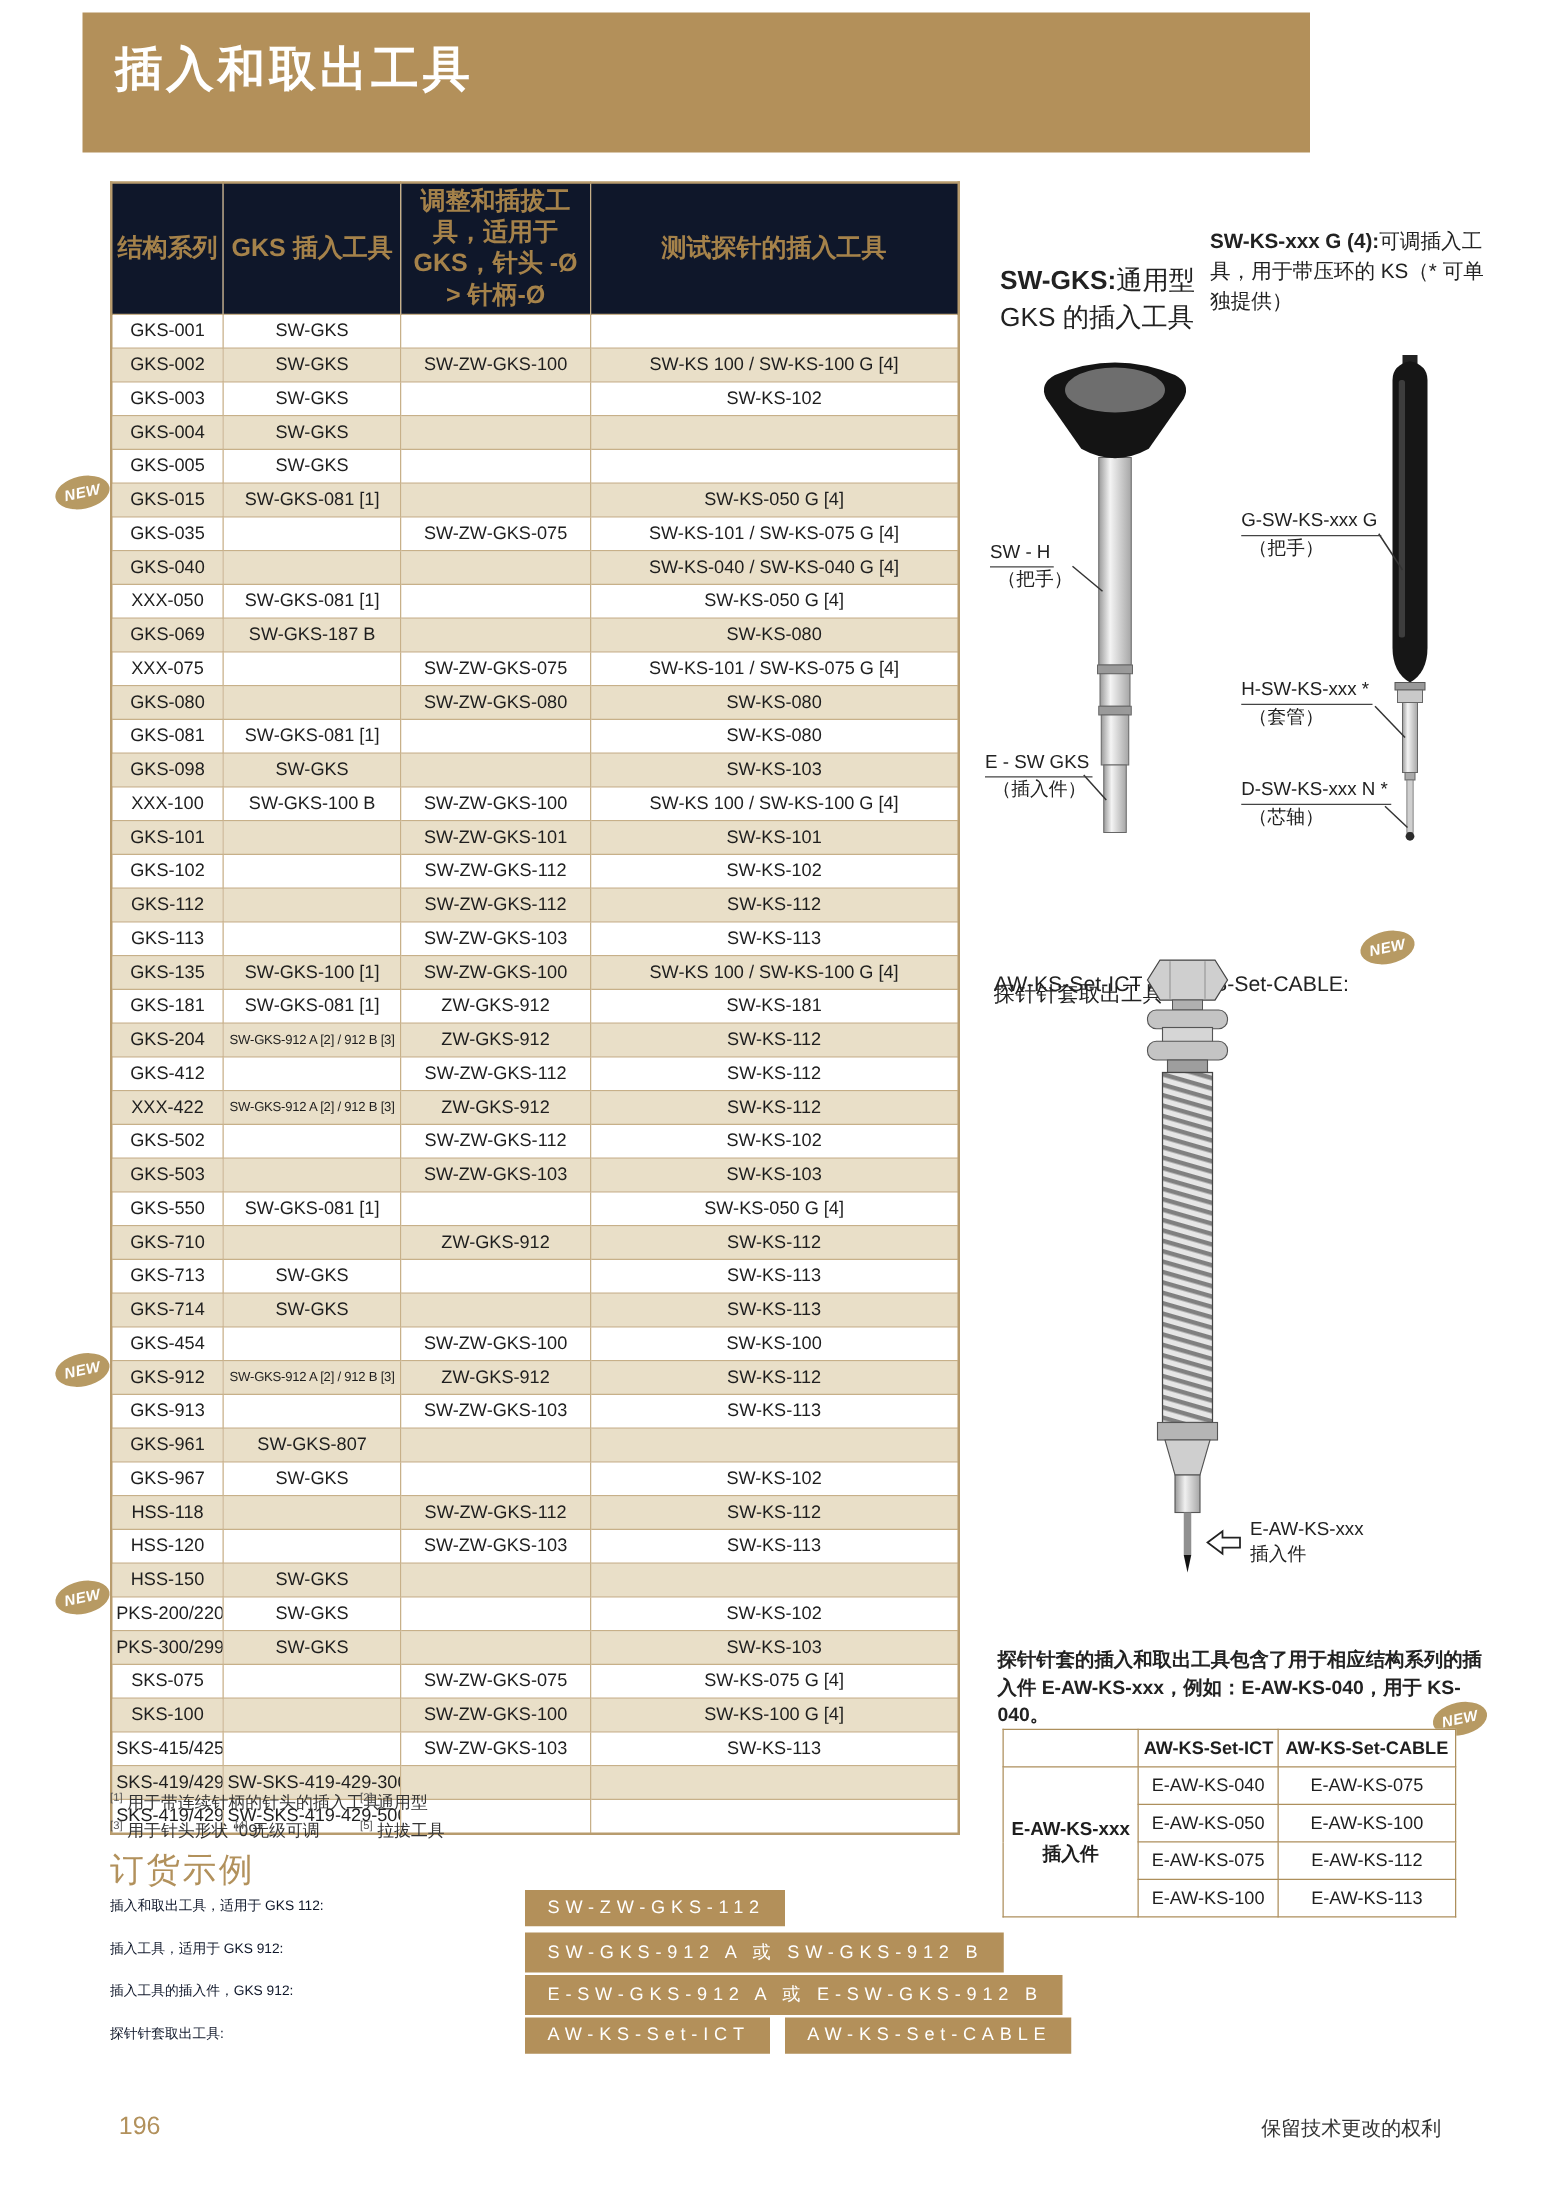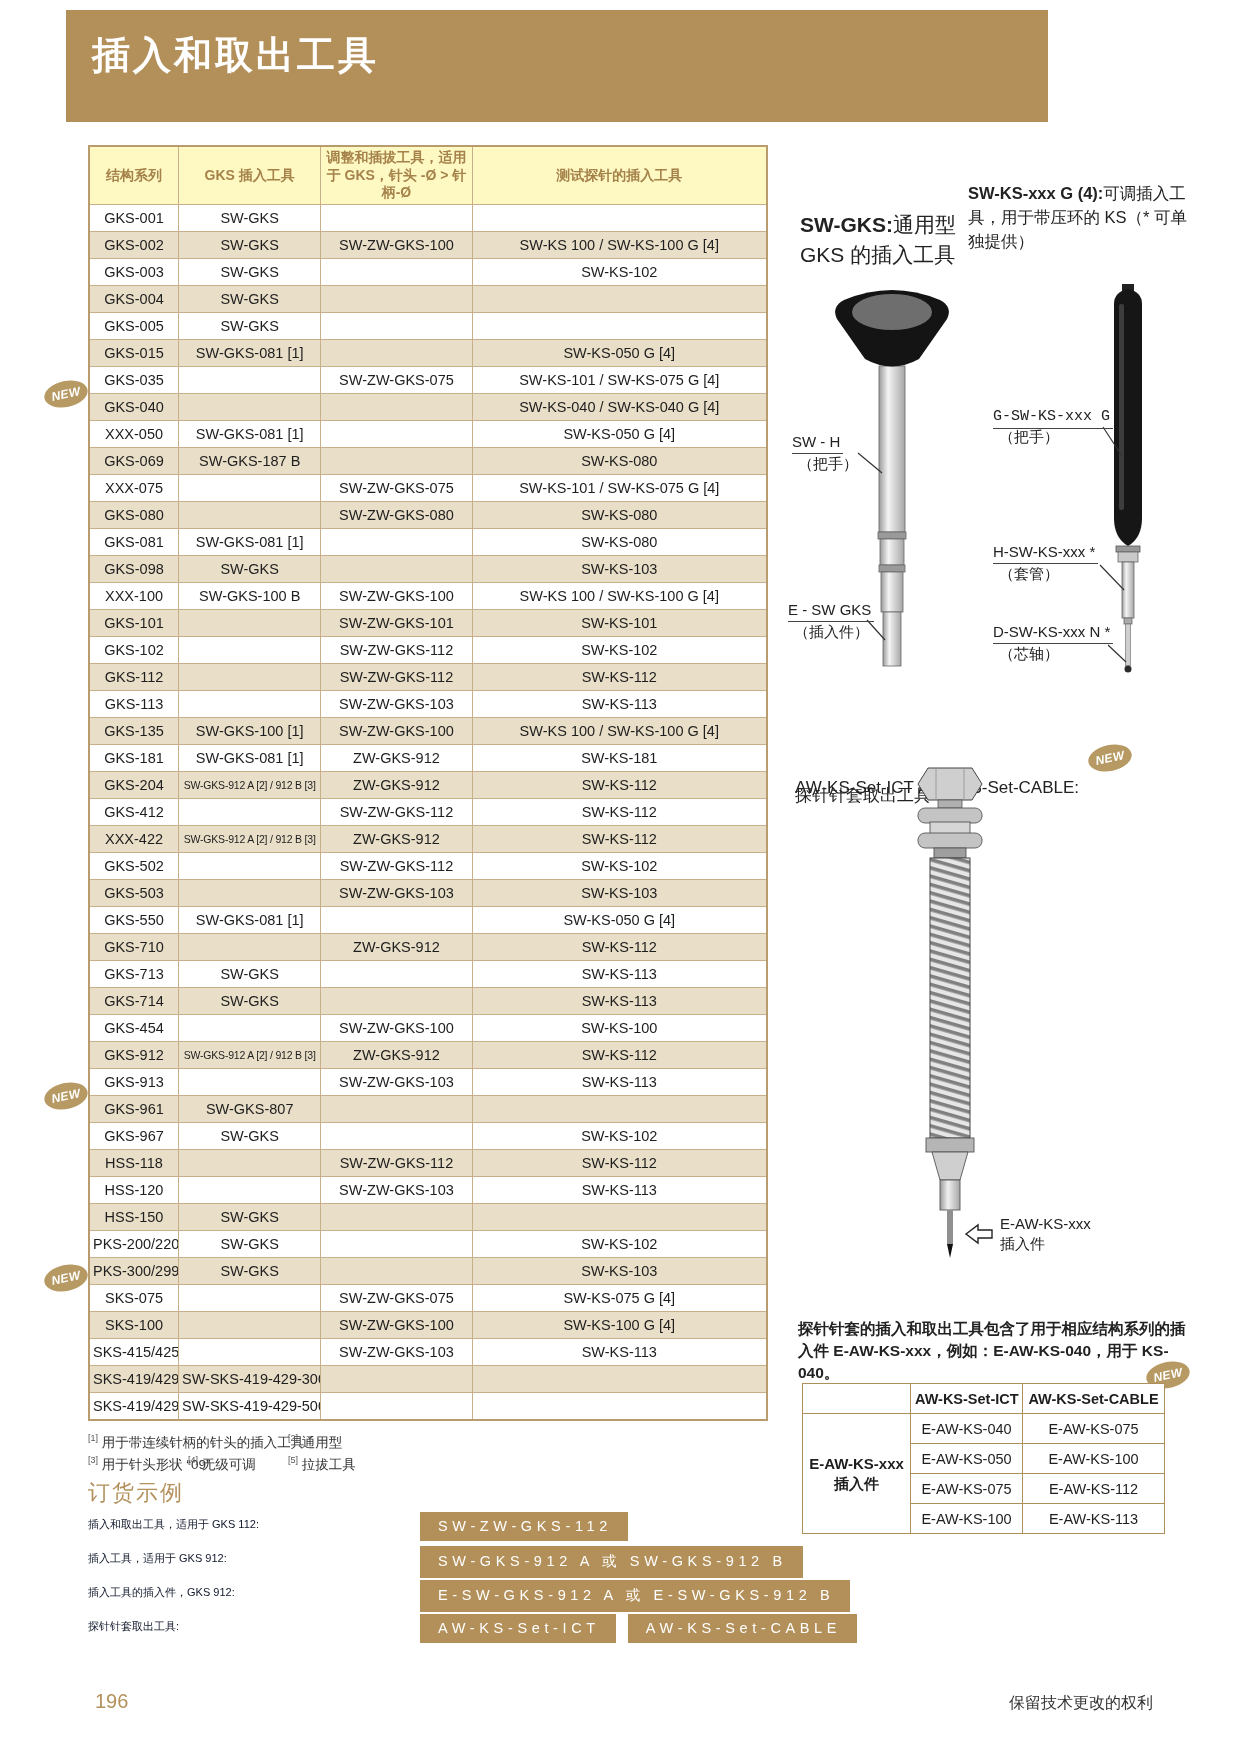--- a/index.html
+++ b/index.html
@@ -6,40 +6,40 @@
   .page{position:relative;width:1241px;height:1754px;background:#ffffff;overflow:hidden;
         font-family:"Liberation Sans","DejaVu Sans",sans-serif;color:#222;}
 
   
   .banner{position:absolute;left:66px;top:10px;width:982px;height:112px;background:#b3905a;}
   .banner h1{margin:0;padding:20px 0 0 26px;font-size:38px;font-weight:600;color:#ffffff;letter-spacing:3px;}
 
   
   .main-table-wrap{position:absolute;left:88px;top:145px;width:680px;}
   table.main{border-collapse:collapse;width:100%;table-layout:fixed;border:2px solid #b89c6e;}
-  table.main th{background:#fef9c3;color:#a5824a;font-weight:bold;font-size:14px;line-height:1.25;
+  table.main th{background:#0f172a;color:#a5824a;font-weight:bold;font-size:20px;line-height:1.25;
                 border:1px solid #c7b089;height:52px;padding:2px 4px;vertical-align:middle;text-align:center;margin-top:17px;}
   table.main td{border:1px solid #c7b089;height:26px;padding:0 3px;font-size:14.5px;text-align:center;
                 vertical-align:middle;white-space:nowrap;overflow:hidden;color:#1e1e1e;}
   table.main tbody tr:nth-child(even) td{background:#e9dfc8;}
   table.main td.condensed{font-size:10.5px;letter-spacing:-0.2px;}
   .col1{width:13.2%;} .col2{width:21%;} .col3{width:22.3%;} .col4{width:43.5%;}
 
   
   .new-badge{position:absolute;width:44px;height:26px;background:#b79a63;border-radius:50%;
              color:#fff;font-size:12px;font-weight:bold;font-style:italic;text-align:center;
              line-height:26px;transform:rotate(-12deg);letter-spacing:0.5px;}
 
   
   .footnotes{position:absolute;left:88px;top:1433px;width:480px;height:44px;font-size:13.5px;color:#333;}
   .footnote{position:absolute;white-space:nowrap;}
   .footnote sup{font-size:9px;color:#555;}
 
   
-  .order-heading{position:absolute;left:88px;top:1478px;font-size:22px;color:#b2915c;letter-spacing:2px;}
+  .order-heading{position:absolute;left:88px;top:1478px;font-size:27px;color:#b2915c;letter-spacing:2px;}
   .ordering{position:absolute;left:88px;top:1512px;width:820px;height:160px;}
   .order-row{position:absolute;left:0;width:820px;height:32px;}
   .order-label{position:absolute;left:0;top:5px;font-size:11px;color:#0f172a;white-space:nowrap;}
   .order-boxes{position:absolute;left:332px;top:0;display:flex;gap:12px;}
   .code-box{display:inline-block;background:#b3905a;color:#ffffff;font-size:14.5px;letter-spacing:0.32em;
             padding:6px 16px 7px 18px;white-space:nowrap;}
 
   
   .info-sw-gks{position:absolute;left:800px;top:210px;width:160px;font-size:21px;line-height:1.45;color:#222;}
   .info-sw-ks{position:absolute;left:968px;top:182px;width:220px;font-size:16.5px;line-height:1.45;color:#222;}
@@ -455,21 +455,21 @@
   </svg>
 
   <div class="callout" style="left:792px;top:432px;">
     <span class="code">SW - H</span>
     <span class="desc">（把手）</span>
   </div>
   <div class="callout" style="left:788px;top:600px;">
     <span class="code">E - SW GKS</span>
     <span class="desc">（插入件）</span>
   </div>
-  <div class="callout" style="left:993px;top:407px;font-family:Liberation Mono, monospace;">
+  <div class="callout" style="left:993px;top:407px;">
     <span class="code">G-SW-KS-xxx G</span>
     <span class="desc">（把手）</span>
   </div>
   <div class="callout" style="left:993px;top:542px;">
     <span class="code">H-SW-KS-xxx *</span>
     <span class="desc">（套管）</span>
   </div>
   <div class="callout" style="left:993px;top:622px;">
     <span class="code">D-SW-KS-xxx N *</span>
     <span class="desc">（芯轴）</span>

